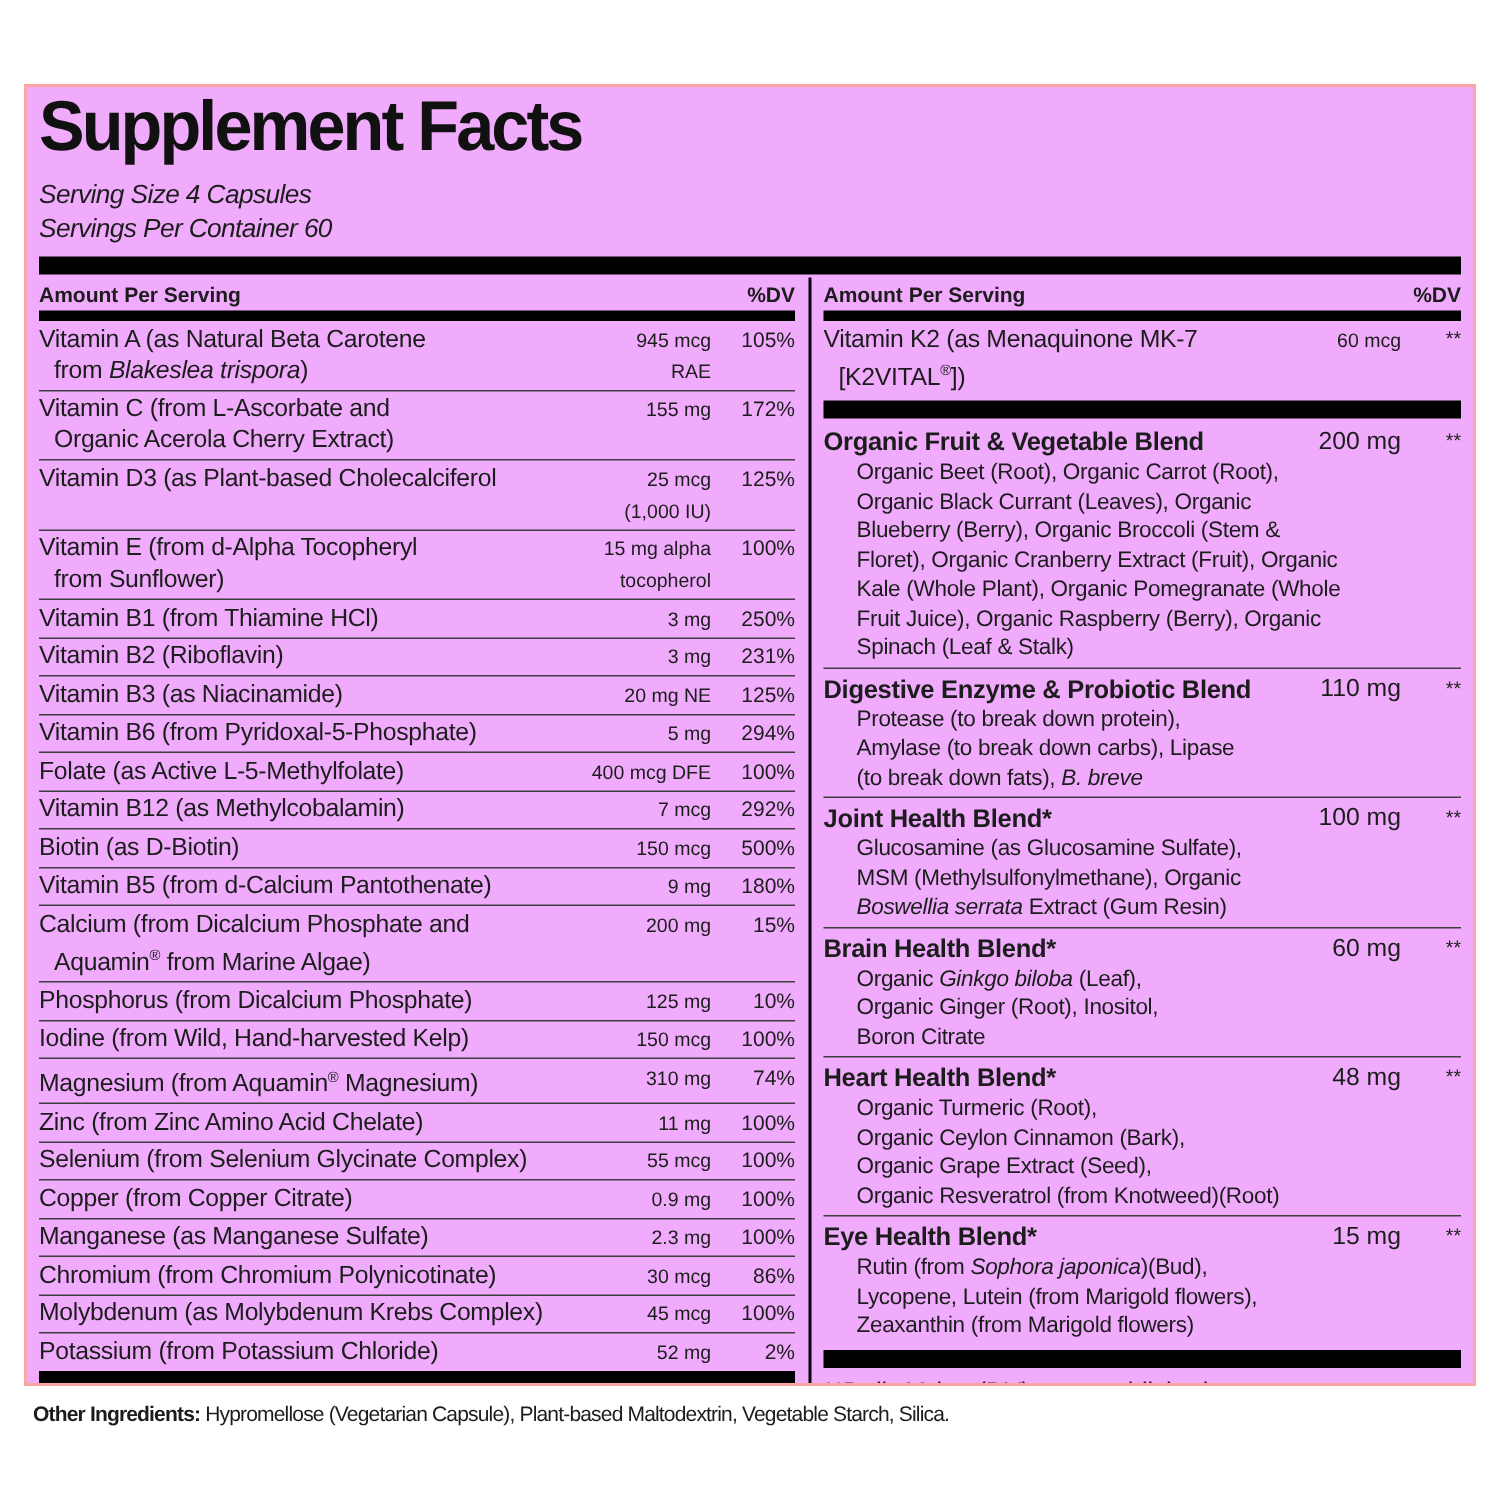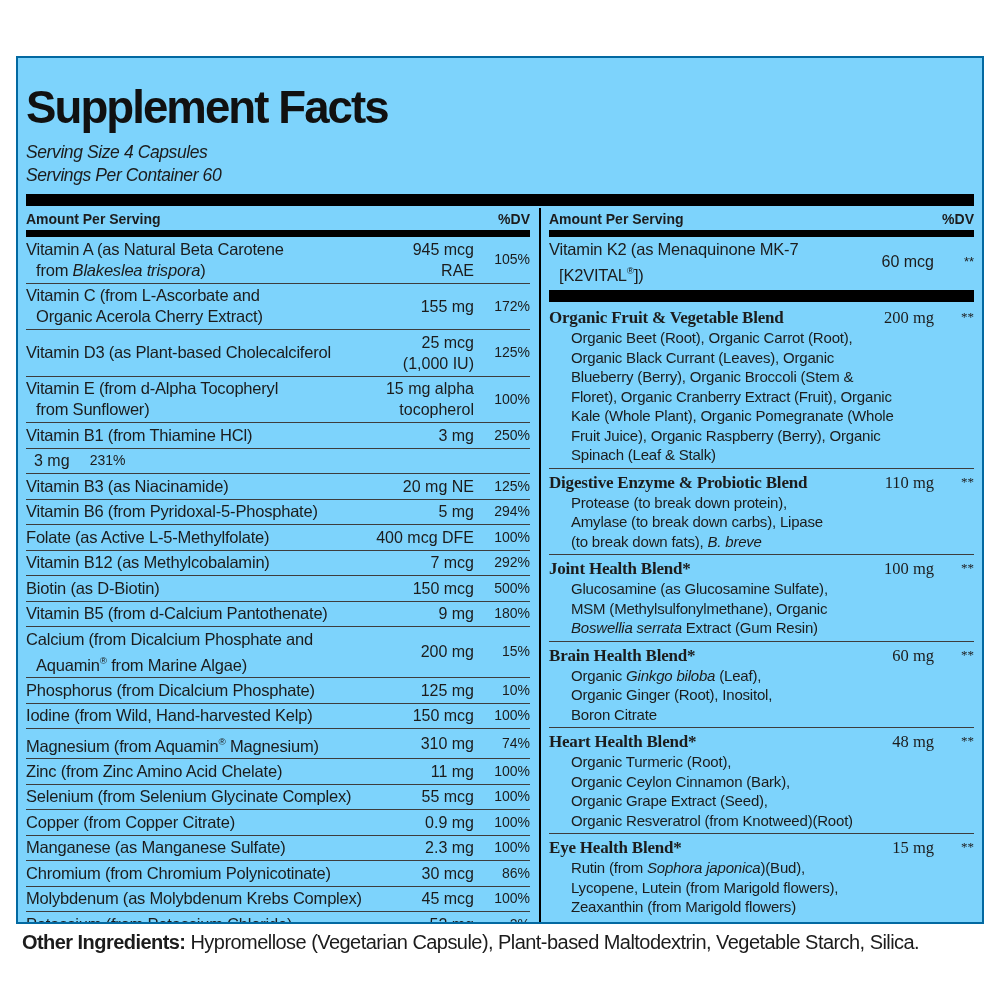--- a/index.html
+++ b/index.html
@@ -1,70 +1,70 @@
 <!DOCTYPE html>
 <html><head>
 <meta charset="utf-8">
 <style>
   * { margin:0; padding:0; box-sizing:border-box; }
   html,body { width:1000px; height:1000px; background:#ffffff; }
   body { font-family:"Liberation Sans", sans-serif; color:#1c1c1c; position:relative; }
 
   .label-box {
     position:absolute; left:16px; top:56px; width:968px; height:868px;
-    border:2px solid #0369a1; background:#7dd3fc; padding:24px 8px 0 8px; overflow:hidden;
+    border:2px solid #fca5a5; background:#f0abfc; padding:1px 8px 0 8px; overflow:hidden;
   }
 
   .sf-title {
     font-size:47px; font-weight:bold; color:#111; letter-spacing:-2px;
     transform:scaleX(0.97); transform-origin:left; line-height:50px; white-space:nowrap;
   }
   .serving-info { margin-top:9px; font-size:17.5px; line-height:23px; letter-spacing:-0.4px;font-style:italic; }
 
   .bar-thick { height:12px; background:#000; margin-top:7px; }
   .columns { display:flex; height:742px; margin-top:2px; }
   .col-divider { width:2px; background:#000; }
   .col-left  { width:513px; padding-right:9px; display:flex; flex-direction:column; }
   .col-right { flex:1; padding-left:8px; display:flex; flex-direction:column; }
 
   .col-header { display:flex; justify-content:space-between; align-items:flex-end;
     font-weight:bold; font-size:14px; padding:3px 0 3px 0; }
   .bar-mid { height:7px; background:#000; flex:none; }
 
   
-  .row { display:flex; align-items:center; padding:1.5px 0 2px 0; border-top:1.5px solid #3d3d3d; }
+  .row { display:flex; align-items:flex-start; padding:1.5px 0 2px 0; border-top:1.5px solid #3d3d3d; }
   .row.first { border-top:none; }
   .cell-name { flex:1; font-size:16.5px; line-height:21px; letter-spacing:-0.2px; }
   .nline { white-space:nowrap; }
   .nline.cont { padding-left:10px; }
-  .cell-amt { flex:none; text-align:right; font-size:16px; line-height:21px; padding-left:8px; white-space:nowrap; }
+  .cell-amt { flex:none; text-align:right; font-size:13px; line-height:21px; padding-left:8px; white-space:nowrap; }
   .cell-dv { flex:none; width:56px; text-align:right; font-size:14px; line-height:21px; }
   .it { font-style:italic; }
   .sup { font-size:60%; vertical-align:super; }
 
   .bottom-bar-left { height:13px; background:#000; margin-top:auto; margin-bottom:5px; flex:none; }
 
   
   .k2row .cell-dv { width:40px; font-size:13px; line-height:18px; padding-top:1px; }
   .bar-thick2 { height:12px; background:#000; margin-top:3px; margin-bottom:2px; flex:none; }
   .blend { padding:3px 0 3px 0; border-top:1.5px solid #3d3d3d; }
   .blend.first { border-top:none; }
-  .blend-head { display:flex; align-items:flex-start;font-family:Liberation Serif, serif; }
+  .blend-head { display:flex; align-items:flex-start; }
   .blend-name { flex:1; font-weight:bold; font-size:17px; line-height:21px; letter-spacing:-0.2px; white-space:nowrap; }
   .blend-amt { flex:none; text-align:right; font-size:16.5px; line-height:21px; padding-left:8px; white-space:nowrap; }
   .blend-dv { flex:none; width:40px; text-align:right; font-size:13px; line-height:18px; padding-top:1px; }
   .blend-sub { margin-left:22px; font-size:15px; line-height:19.5px; letter-spacing:-0.2px; }
   .sline { white-space:nowrap; }
 
   .footnote-wrap { margin-top:auto; }
   .footnote { font-size:17px; line-height:22px; padding:3px 0 4px 0; }
 
   .footer-line {
     position:absolute; left:22px; top:931px; width:960px;
-    font-size:20px; line-height:22px; letter-spacing:-0.55px;
+    font-size:14px; line-height:22px; letter-spacing:-0.55px;
   }
   .footer-line b { letter-spacing:-0.55px; }
 </style>
 </head>
 <body>
 
 <div class="label-box">
   <div class="sf-title">Supplement Facts</div>
   <div class="serving-info">
     <div>Serving Size 4 Capsules</div>
@@ -126,20 +126,23 @@
           <div class="row">
             <div class="cell-name">
               <div class="nline">Vitamin B1 (from Thiamine HCl)</div>
             </div>
             <div class="cell-amt">
               <div>3 mg</div>
             </div>
             <div class="cell-dv">250%</div>
           </div>
           <div class="row">
+            <div class="cell-name">
+              <div class="nline">Vitamin B2 (Riboflavin)</div>
+            </div>
             <div class="cell-amt">
               <div>3 mg</div>
             </div>
             <div class="cell-dv">231%</div>
           </div>
           <div class="row">
             <div class="cell-name">
               <div class="nline">Vitamin B3 (as Niacinamide)</div>
             </div>
             <div class="cell-amt">

